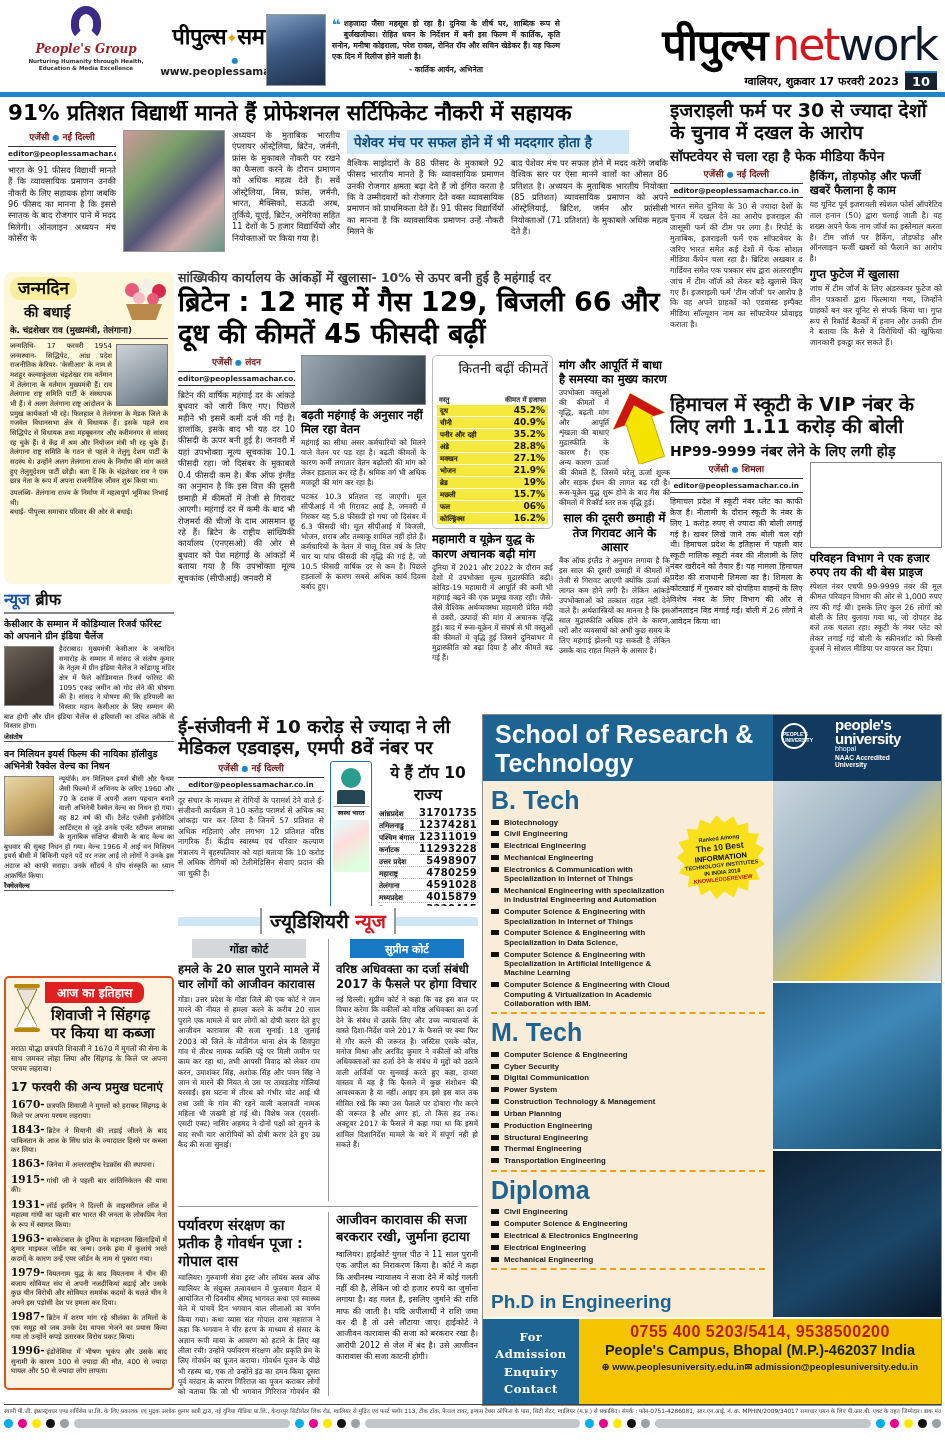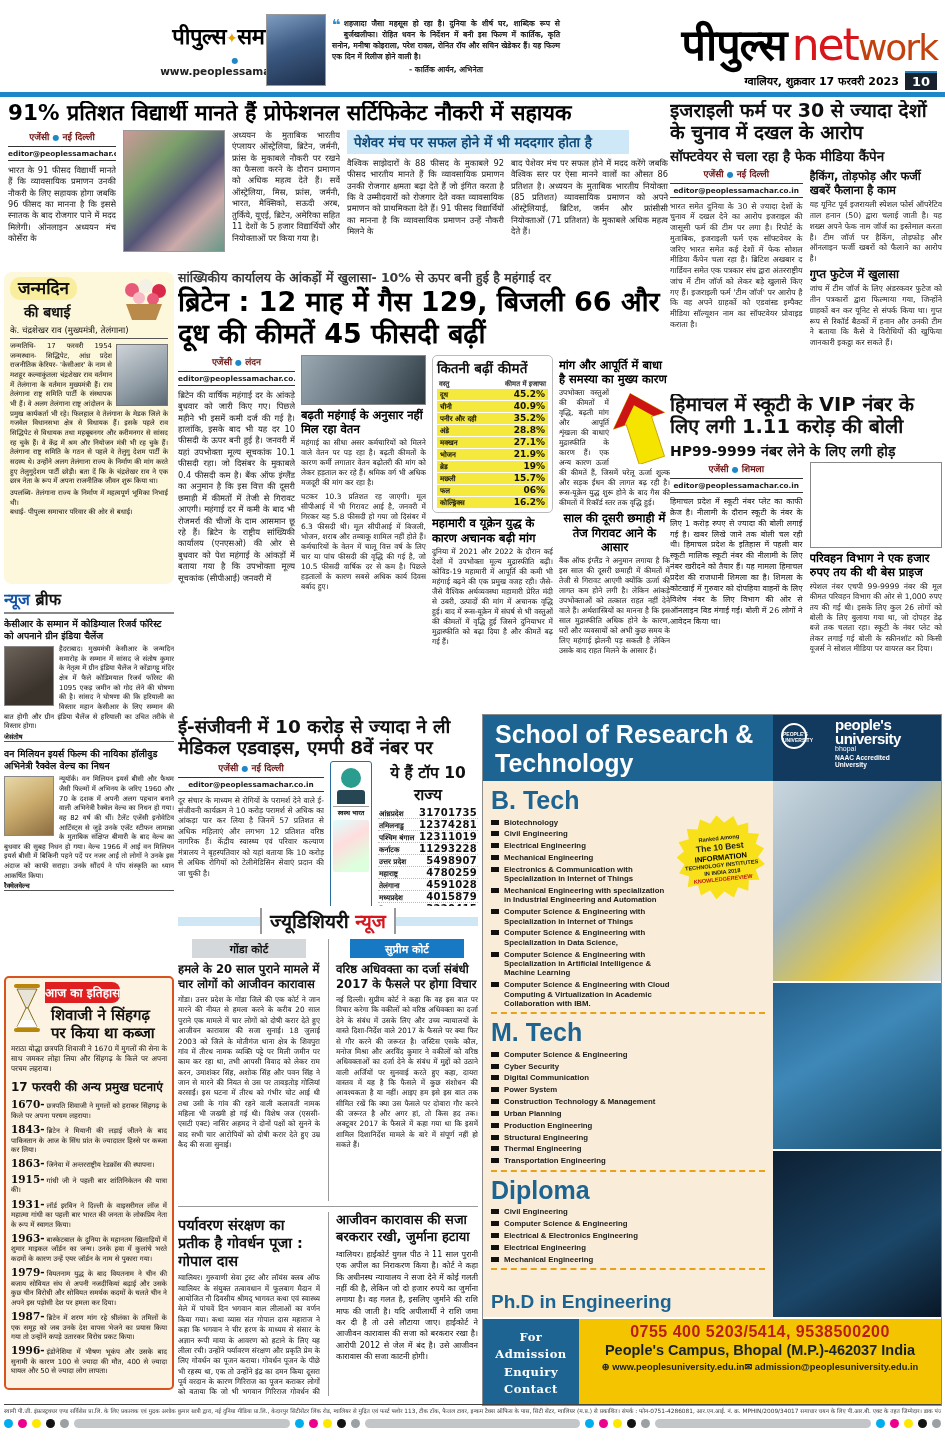--- a/index.html
+++ b/index.html
@@ -23,21 +23,21 @@
   .mast-star{color:#e8a000;font-size:14px;vertical-align:middle}
   .mast-url{font-size:10.5px;font-weight:bold;color:#222;margin-top:3px}
   .mast-url .urldot{color:#1e87c8;font-size:8px}
   .actor-photo{position:absolute;left:266px;top:14px;width:60px;height:72px;background:linear-gradient(160deg,#7f9cc0 0%,#3c5a82 45%,#1d2e49 100%);border:1px solid #999}
   .quote{position:absolute;left:332px;top:18px;width:228px;font-size:7.6px;line-height:1.45;color:#222;text-align:justify;font-weight:bold}
   .qmark{color:#2a8fd0;font-size:15px;float:left;margin-right:3px;line-height:1}
   .qattr{text-align:center;font-weight:bold;margin-top:2px}
   .brand{position:absolute;left:565px;top:14px;width:372px;text-align:right;white-space:nowrap}
   .brand-hi{font-size:43px;font-weight:bold;color:#000;letter-spacing:-1px}
   .brand-net{font-size:44px;color:#d6151c;font-weight:normal;letter-spacing:-2px}
-  .brand-work{font-size:36px;color:#c2410c;letter-spacing:-2px}
+  .brand-work{font-size:44px;color:#0f172a;letter-spacing:-2px}
   .dateline-row{margin-top:-2px;display:flex;justify-content:flex-end;align-items:center;gap:6px}
   .dateline{font-size:11px;font-weight:bold;color:#000}
   .pageno{background:#18222e;color:#fff;font-weight:bold;font-size:13px;padding:1px 7px;border-top:2px solid #1e87c8}
   .bluebar{left:0;top:92px;width:945px;height:5px;background:#1e87c8}
   
   .lead{left:8px;top:101px;width:660px;height:167px;overflow:hidden}
   .lead h1{font-size:21.5px;line-height:1.1;font-weight:bold;color:#000;margin-bottom:5px}
   .lead-cols{display:flex;gap:7px;height:128px}
   .lead-c1{width:108px}
   .photo-crowd{width:102px;height:122px;flex:0 0 auto;background:linear-gradient(135deg,#c99 0%,#7a9f6a 30%,#557 55%,#caa 75%,#698 100%);border:1px solid #999}
@@ -56,45 +56,45 @@
   
   .kicker{left:178px;top:269px;width:492px;font-size:12.5px;font-weight:bold;color:#3c3c3c}
   .britain{left:178px;top:286px;width:492px;height:428px;overflow:hidden}
   .britain h2{font-size:27px;line-height:1.18;font-weight:bold;color:#000}
   .b-cols{display:flex;gap:6px;margin-top:5px;height:352px}
   .b-c{overflow:hidden}
   .b-c1{width:118px}.b-c2{width:126px}.b-c3{width:122px}.b-c4{width:112px}
   .photo-gas{width:100%;height:50px;background:linear-gradient(120deg,#9aa8b2,#5b6a74 60%,#2e3a42);border:1px solid #888;margin-bottom:2px}
   .smalltxt{font-size:7.4px;line-height:1.35;text-align:justify}
   .ptable{border:1px solid #bbb;border-radius:5px;padding:3px 4px;background:#fff}
-  .pt-title{font-size:13.5px;font-weight:bold;text-align:left;margin-bottom:2px}
+  .pt-title{font-size:13.5px;font-weight:normal;text-align:right;margin-bottom:18px}
   .pt-head{display:flex;justify-content:space-between;font-size:6.8px;font-weight:bold;color:#333;padding:0 2px}
   .prow{display:flex;justify-content:space-between;align-items:center;background:#f6e93d;margin:1.5px 0;padding:0 3px;height:10.5px}
   .pitem{font-size:7px;font-weight:bold}
   .pval{font-size:9px;font-weight:bold;color:#111}
   .arrow-wrap{float:right;width:58px;height:74px;margin:2px 0 0 3px}
   
   .birthday{left:4px;top:272px;width:170px;height:312px;background:#fdf7dc;border-radius:8px;padding:5px 6px;overflow:hidden}
   .bd-title{font-size:17px;font-weight:bold;line-height:1;display:inline-block;background:#f9ee9e;border-radius:10px;padding:3px 8px}
   .bd-title2{font-size:14px;font-weight:bold;display:block;margin:2px 0 3px 14px}
   .bd-flowers{position:absolute;right:4px;top:6px}
-  .bd-name{font-size:8.6px;font-weight:normal;border-bottom:1px solid #555;padding-bottom:2px;margin:3px 0}
+  .bd-name{font-size:8.6px;font-weight:bold;border-bottom:1px solid #555;padding-bottom:2px;margin:3px 0}
   .bd-photo{float:right;width:52px;height:62px;background:linear-gradient(150deg,#cfd4d8,#8e9aa4 60%,#5d6a74);border:1px solid #777;margin:2px 0 2px 4px}
   .bd-body{font-size:6.9px;line-height:1.4;text-align:justify}
   .newsbrief{left:4px;top:588px;width:170px;height:386px;overflow:hidden}
   .nb-title{font-size:16px;font-weight:bold;border-bottom:2px solid #888;padding-bottom:2px;margin-bottom:4px}
   .nb-blue{color:#1553a8}
   .nb-item h3{font-size:9.3px;line-height:1.3;margin:3px 0}
   .nb-photo{float:left;width:50px;height:60px;border:1px solid #888;margin:1px 5px 1px 0}
   .nb-photo1{background:linear-gradient(150deg,#6b6258,#3a332c 70%)}
   .nb-photo2{background:linear-gradient(150deg,#e8d8a8,#c9a96a 50%,#8a6d42)}
   .nb-cap{font-size:6.6px;font-weight:bold;border-bottom:1px solid #555;display:block;clear:none}
   .nb-body{font-size:6.9px;line-height:1.4;text-align:justify}
   .history{left:4px;top:976px;width:170px;height:414px;background:#fdf3e2;border:2px solid #d9531e;border-radius:5px;padding:4px 5px;overflow:hidden}
-  .hist-band{background:#e02020;color:#fff;font-weight:bold;font-size:12px;padding:2px 0;margin-left:34px;border-radius:0 8px 8px 0;display:inline-block}
+  .hist-band{background:#e02020;color:#fff;font-weight:bold;font-size:12px;padding:2px 12px;margin-left:34px;border-radius:0 8px 8px 0;display:inline-block}
   .hist-hourglass{position:absolute;left:4px;top:4px}
   .hist-h{font-size:15px;font-weight:bold;line-height:1.2;margin:3px 0 2px 40px}
   .hist-intro{font-size:7.2px;line-height:1.4;text-align:justify;margin:2px 0}
   .hist-sub{font-size:12px;font-weight:bold;margin:4px 0 2px}
   .evt{font-size:7px;line-height:1.35;text-align:justify;margin-bottom:1px}
   .evt-year{font-family:"DejaVu Serif",serif;font-weight:bold;font-size:10.5px;margin-right:2px}
   
   .himachal{left:670px;top:394px;width:272px;height:318px;overflow:hidden}
   .himachal h2{font-size:19.5px;line-height:1.15;font-weight:bold}
   .him-sub{font-size:14px;font-weight:bold;margin:2px 0}
@@ -170,20 +170,25 @@
   .dot{width:9px;height:9px;border-radius:50%;flex:0 0 auto}
   .dc{background:#00adef}.dm{background:#ec008c}.dy{background:#ffe800}.dk{background:#141414}.dg{background:#9aa0a3}
   .dbar{flex:1;height:9px;background:#c2c6c8;border-radius:5px}
 </style>
 </head>
 <body>
 
 <div class="page">
 
   <header class="abs hdr">
+    <div class="logo-wrap">
+      <div class="pg-ring"></div>
+      <div class="pg-name">People's Group</div>
+      <div class="pg-tag">Nurturing Humanity through Health, Education &amp; Media Excellence</div>
+    </div>
     <div class="mast">
       <div class="mast-title"><span>पीपुल्स</span><span class="mast-star">✦</span><span>समाचार</span></div>
       <div class="mast-url"><span class="urldot">●</span> <span>www.peoplessamachar.in</span></div>
     </div>
     <div class="actor-photo"></div>
     <div class="quote">
       <span class="qmark">❝</span><span>शहजादा जैसा महसूस हो रहा है। दुनिया के शीर्ष घर, शाब्दिक रूप से बुर्जखलीफा। रोहित धवन के निर्देशन में बनी इस फिल्म में कार्तिक, कृति सनोन, मनीषा कोइराला, परेश रावल, रोनित रॉय और सचिन खेडेकर हैं। यह फिल्म एक दिन में रिलीज होने वाली है।</span>
       <div class="qattr">- कार्तिक आर्यन, अभिनेता</div>
     </div>
     <div class="brand">

